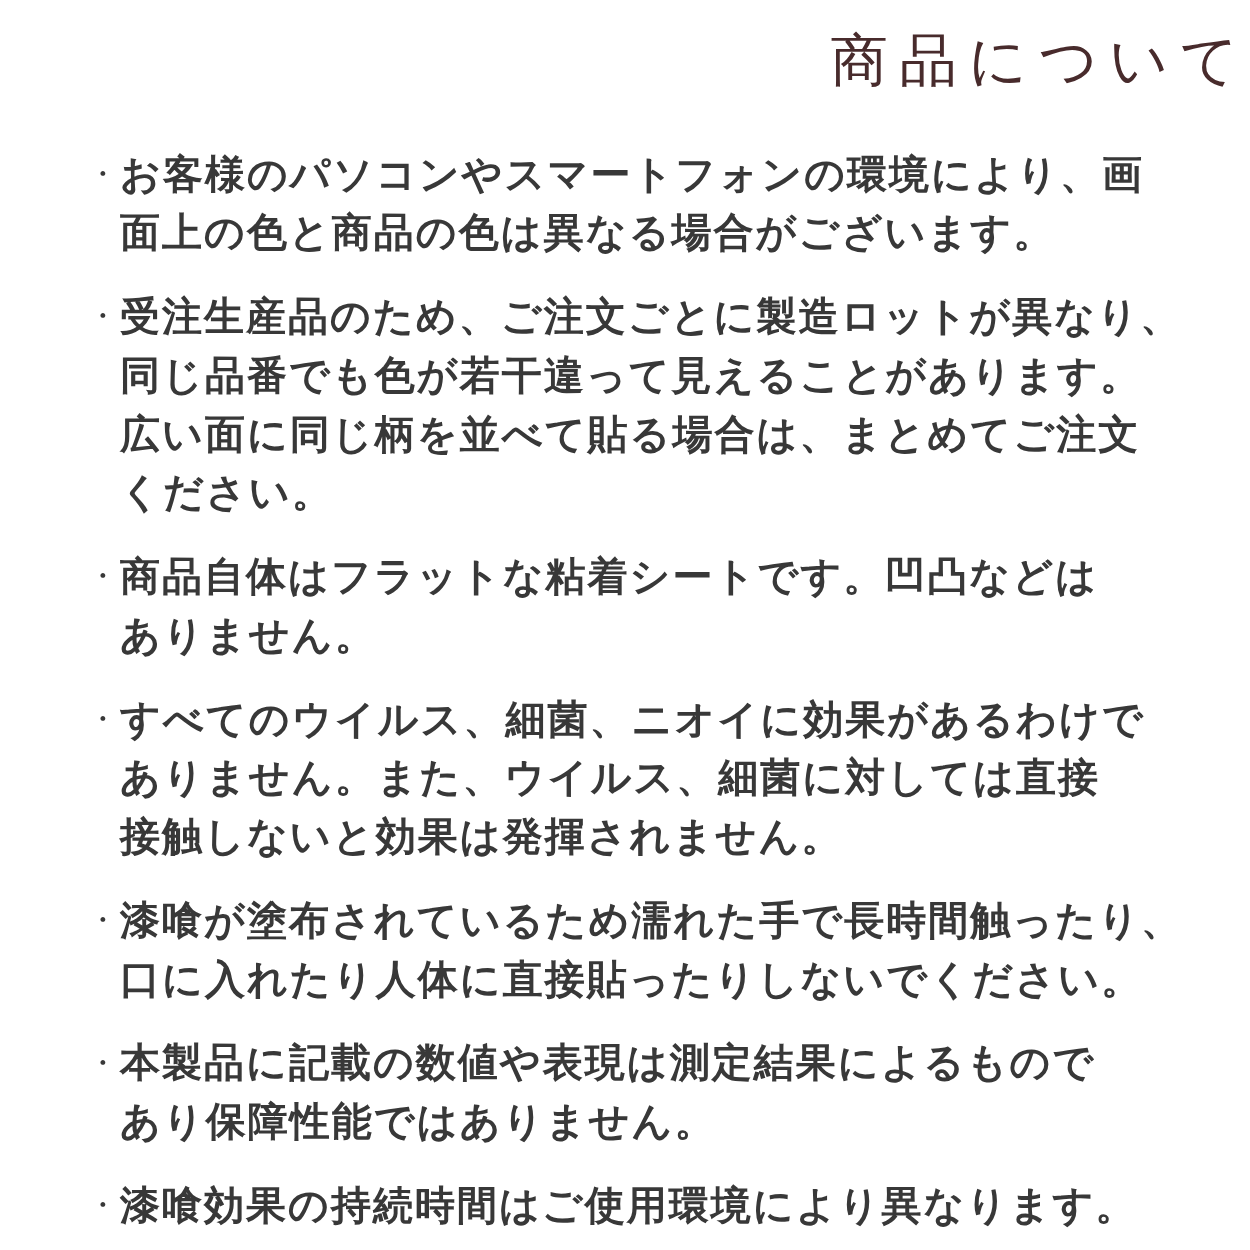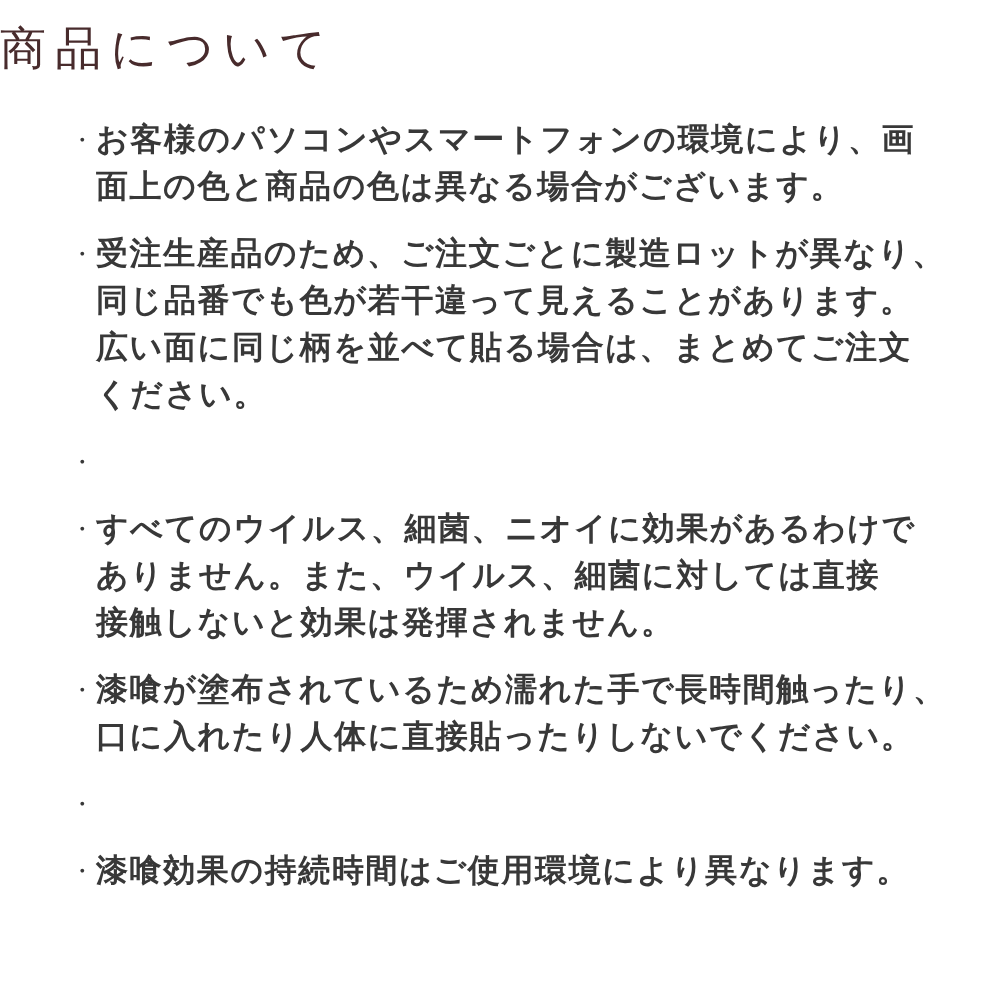--- a/index.html
+++ b/index.html
@@ -9,21 +9,21 @@
   }
   html,body{margin:0;padding:0;}
   body{
     width:1000px;height:1000px;overflow:hidden;
     background:var(--bg);
     font-family:"Liberation Sans", sans-serif;
   }
   .page{width:1000px;height:1000px;box-sizing:border-box;padding-top:20px;}
   .title{
     margin:0;
-    text-align:left;
+    text-align:right;
     font-size:46px;
     font-weight:500;
     letter-spacing:0.2em;
     line-height:1.25;
     color:var(--title-color);
   }
   .notices{
     list-style:none;
     margin:38px 0 0 0;
     padding:0 40px 0 70px;
@@ -62,33 +62,37 @@
     </li>
     <li class="notice">
       <span class="bullet">・</span>
       <span class="text">受注生産品のため、ご注文ごとに製造ロットが異なり、
 同じ品番でも色が若干違って見えることがあります。
 広い面に同じ柄を並べて貼る場合は、まとめてご注文
 ください。</span>
     </li>
     <li class="notice">
       <span class="bullet">・</span>
+      <span class="text">商品自体はフラットな粘着シートです。凹凸などは
+ありません。</span>
     </li>
     <li class="notice">
       <span class="bullet">・</span>
       <span class="text">すべてのウイルス、細菌、ニオイに効果があるわけで
 ありません。また、ウイルス、細菌に対しては直接
 接触しないと効果は発揮されません。</span>
     </li>
     <li class="notice">
       <span class="bullet">・</span>
       <span class="text">漆喰が塗布されているため濡れた手で長時間触ったり、
 口に入れたり人体に直接貼ったりしないでください。</span>
     </li>
     <li class="notice">
       <span class="bullet">・</span>
+      <span class="text">本製品に記載の数値や表現は測定結果によるもので
+あり保障性能ではありません。</span>
     </li>
     <li class="notice">
       <span class="bullet">・</span>
       <span class="text">漆喰効果の持続時間はご使用環境により異なります。</span>
     </li>
   </ul>
 </div>
 
 </body></html>

